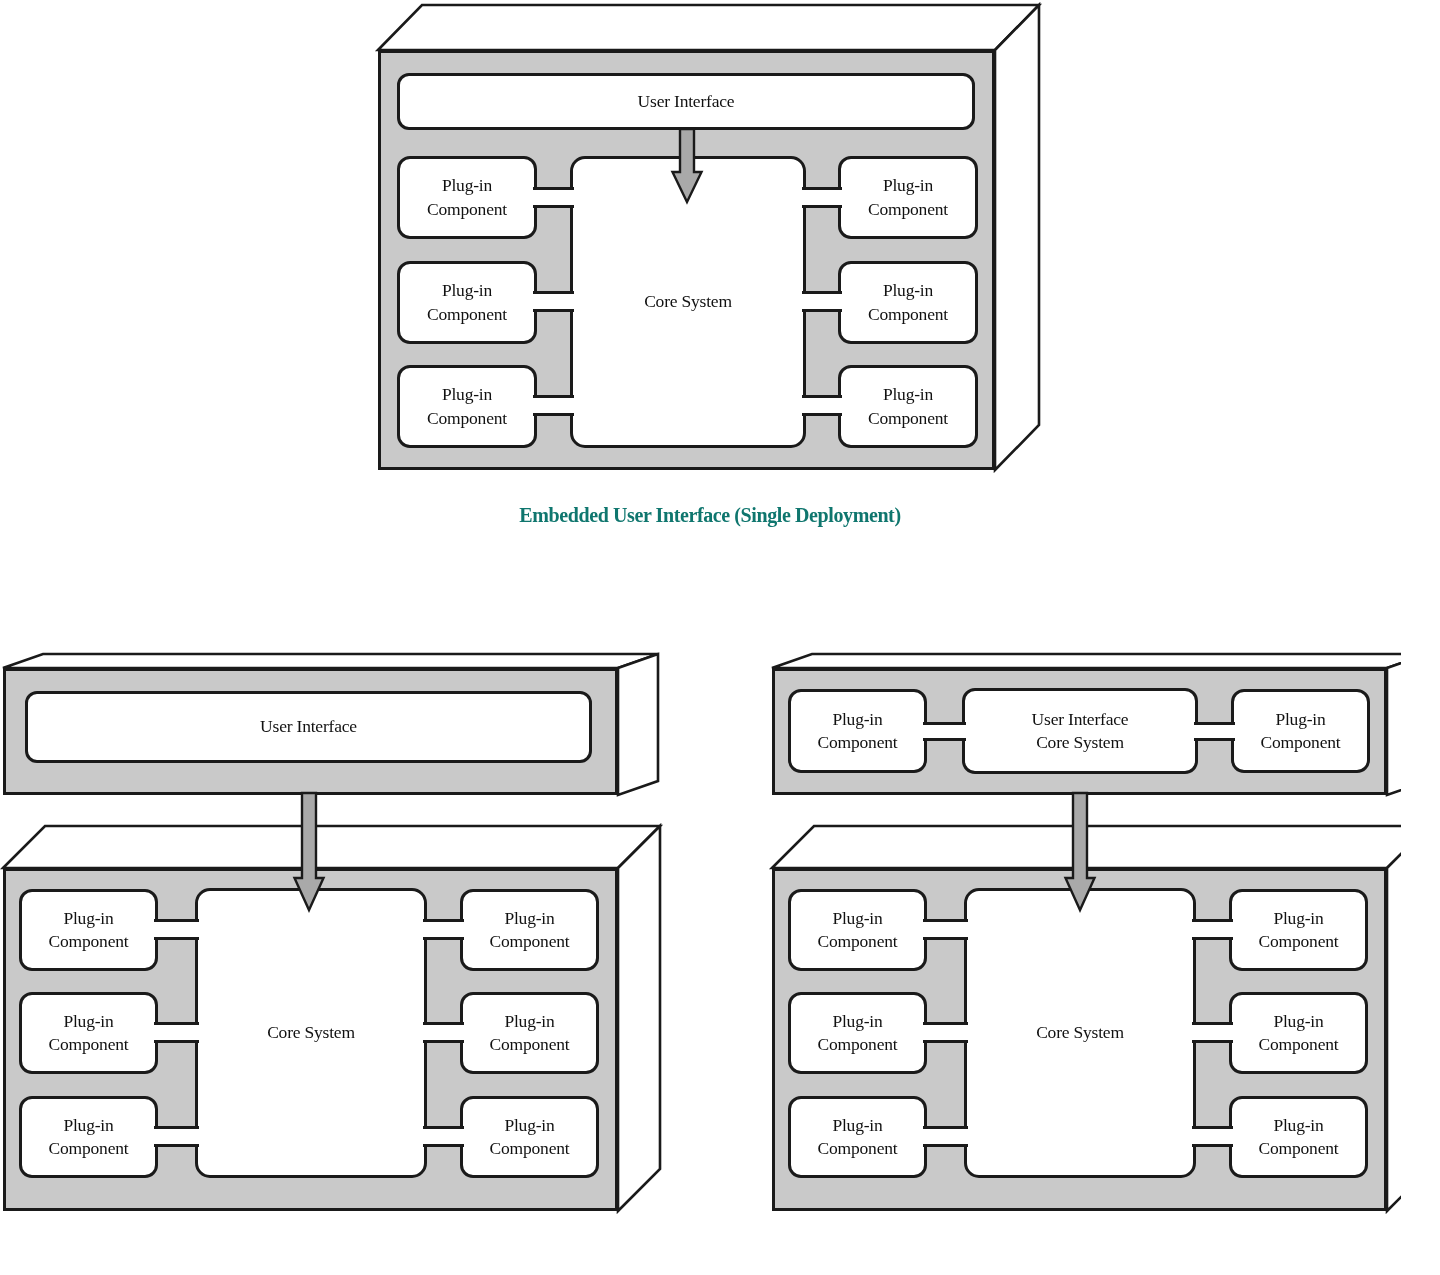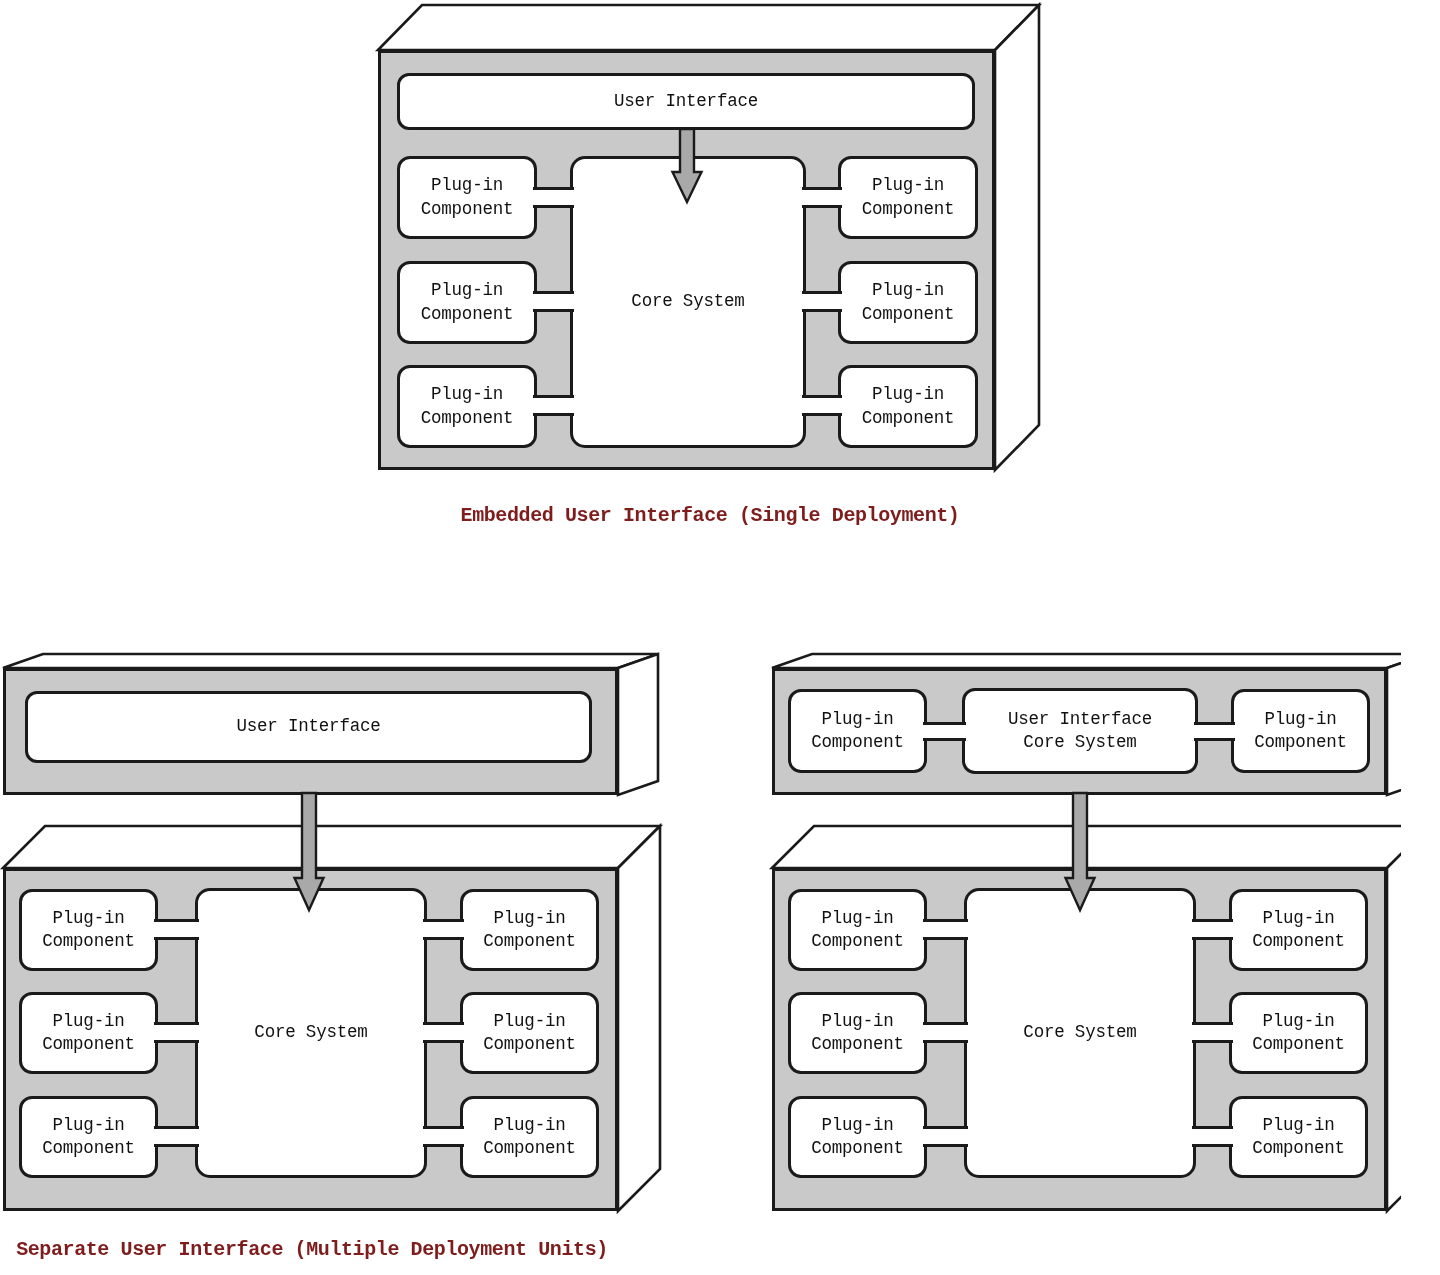--- a/index.html
+++ b/index.html
@@ -1,31 +1,31 @@
 <!DOCTYPE html>
 <html><head>
 <meta charset="utf-8">
 <style>
   html,body{margin:0;padding:0;background:#ffffff;}
   .canvas{position:relative;width:1401px;height:1275px;background:#ffffff;overflow:hidden;
-          font-family:Liberation Mono, monospace;color:#111;}
+          font-family:Liberation Serif, serif;color:#111;}
   svg.layer{position:absolute;left:0;top:0;width:1440px;height:1275px;}
   #faces{z-index:0;}
   #arrows{z-index:6;pointer-events:none;}
   .front{position:absolute;background:#c9c9c9;border:3px solid #1a1a1a;box-sizing:border-box;z-index:1;}
   .wbox{position:absolute;background:#ffffff;border:3px solid #1a1a1a;box-sizing:border-box;z-index:2;
         display:flex;align-items:center;justify-content:center;text-align:center;}
   .wbox .lbl{font-size:17.5px;line-height:1.32;white-space:pre-line;letter-spacing:-0.2px;}
   .r13{border-radius:13px;}
   .r12{border-radius:12px;}
   .r14{border-radius:15px;}
   .conn{position:absolute;background:#ffffff;border-top:3px solid #1a1a1a;border-bottom:3px solid #1a1a1a;
         box-sizing:border-box;z-index:3;}
   .caption{position:absolute;text-align:center;font-weight:bold;font-size:20px;
-           letter-spacing:-0.4px;white-space:pre;z-index:5;color:#7f1d1d;}
+           letter-spacing:-0.4px;white-space:pre;z-index:5;color:#0f766e;}
   polygon.face{fill:#ffffff;stroke:#1a1a1a;stroke-width:2.6;stroke-linejoin:miter;}
   polygon.arrow{fill:#a9a9a9;stroke:#1a1a1a;stroke-width:2.4;stroke-linejoin:miter;}
 </style>
 </head>
 <body>
 
 <div class="canvas">
 
   <svg id="faces" class="layer" viewBox="0 0 1440 1275">
     <polygon class="face" points="378,50 422,5 1039,5 995,50"></polygon>
@@ -121,21 +121,20 @@
 Component</span>
     </div>
 
   <div class="conn" style="left:154px;top:919px;width:45px;height:21px;"></div>
   <div class="conn" style="left:154px;top:1022px;width:45px;height:21px;"></div>
   <div class="conn" style="left:154px;top:1126px;width:45px;height:21px;"></div>
   <div class="conn" style="left:423px;top:919px;width:41px;height:21px;"></div>
   <div class="conn" style="left:423px;top:1022px;width:41px;height:21px;"></div>
   <div class="conn" style="left:423px;top:1126px;width:41px;height:21px;"></div>
 
-  <div class="caption" style="left:3px;top:1238px;width:618px;">Separate User Interface (Multiple Deployment Units)</div>
 
   <div class="front" style="left:772px;top:668px;width:615px;height:127px;"></div>
   <div class="wbox r13" style="left:788px;top:689px;width:139px;height:84px;">
     <span class="lbl">Plug-in
 Component</span>
     </div>
   <div class="wbox r13" style="left:962px;top:688px;width:236px;height:86px;">
     <span class="lbl">User Interface
 Core System</span>
     </div>

